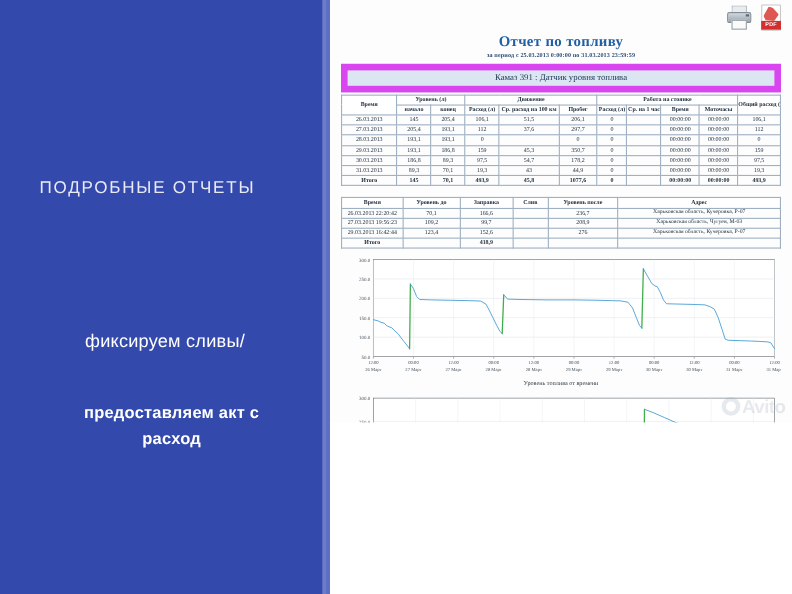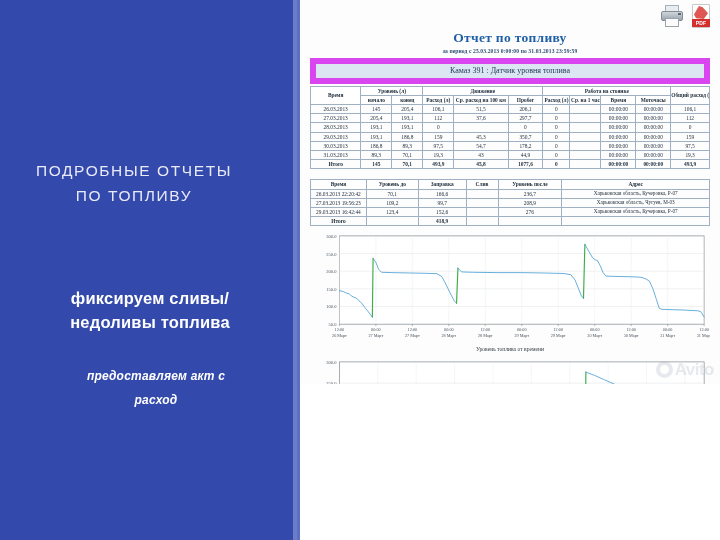--- a/index.html
+++ b/index.html
@@ -31,38 +31,37 @@
     text-align: center;
     color: #e8eaf6;
     font-size: 15.5px;
     letter-spacing: 1.6px;
     line-height: 25px;
     font-weight: 300;
   }
   .headline .l2 { display: block; }
   .sub1 {
     position: absolute;
-    top: 286px; left: 0; width: 300px;
+    top: 298px; left: 0; width: 300px;
     text-align: center;
     color: #ffffff;
     font-size: 16.5px;
+    font-weight: normal;
+    line-height: 24px;
+    letter-spacing: .2px;
+  }
+  .sub2 {
+    position: absolute;
+    top: 364px; left: 0; width: 312px;
+    text-align: center;
+    color: #ffffff;
+    font-size: 15px;
     font-weight: bold;
     line-height: 24px;
     letter-spacing: .2px;
-  }
-  .sub2 {
-    position: absolute;
-    top: 364px; left: 0; width: 312px;
-    text-align: center;
-    color: #ffffff;
-    font-size: 12px;
-    font-weight: bold;
-    line-height: 24px;
-    letter-spacing: .2px;
-    font-style: italic;
   }
 
   
   .report {
     flex: 1 1 auto;
     height: 384px;
     background: #fdfdfd;
     position: relative;
     padding: 0 6px;
     overflow: hidden;
@@ -168,26 +167,24 @@
 </head>
 <body>
 
 <div id="root">
 
   <div class="left-panel">
     <div class="lp-edge"></div>
 
     <div class="headline">
       <span>ПОДРОБНЫЕ ОТЧЕТЫ</span>
-      <span class="l2">ПО ТОПЛИВУ</span>
     </div>
 
     <div class="sub1">
       <div>фиксируем сливы/</div>
-      <div>недоливы топлива</div>
     </div>
 
     <div class="sub2">
       <div>предоставляем акт с</div>
       <div>расход</div>
     </div>
   </div>
 
   <div class="report">
 

